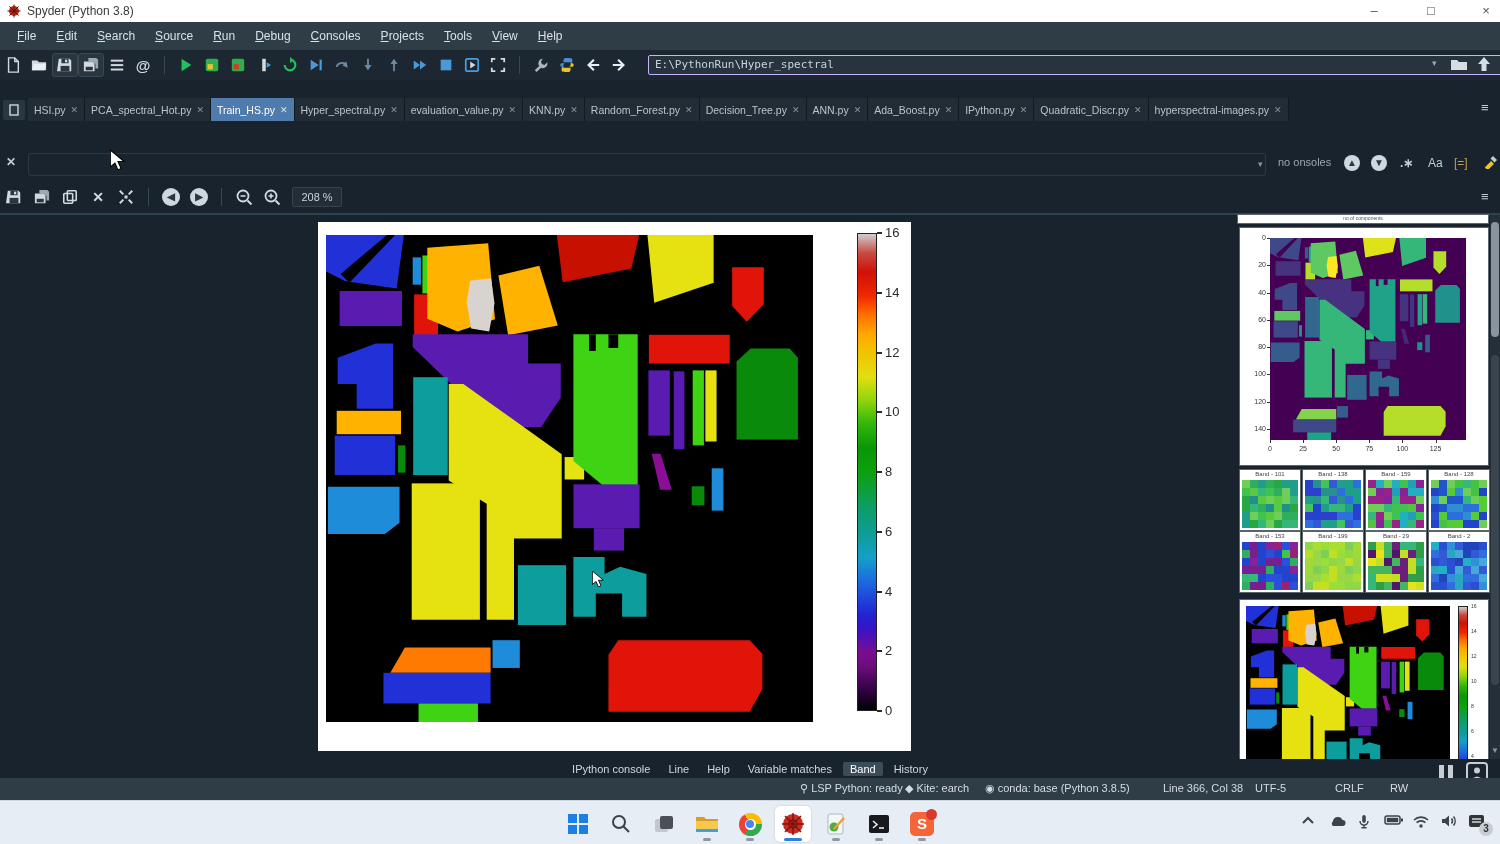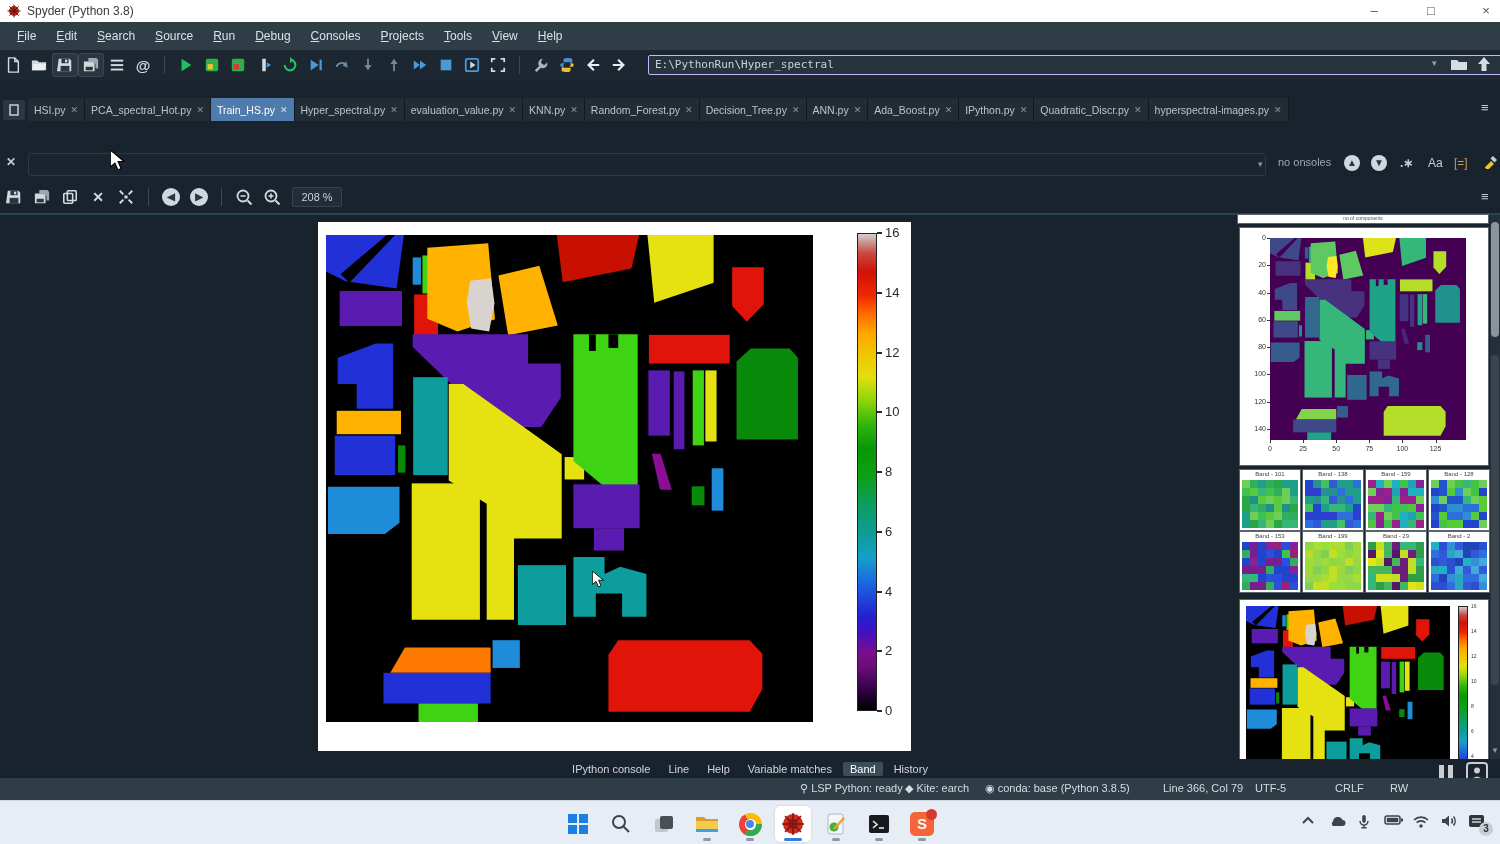--- a/index.html
+++ b/index.html
@@ -1005,21 +1005,21 @@
   <svg class="abs" style="left:1466px;top:762px" width="22" height="22" viewBox="0 0 22 22">
       <rect x="1" y="1" width="20" height="20" rx="3" fill="none" stroke="#c8cdd2" stroke-width="2"></rect>
       <circle cx="11" cy="8.5" r="3" fill="#c8cdd2"></circle>
       <path d="M5 18 q6 -7 12 0 z" fill="#c8cdd2"></path>
     </svg>
 
   <div class="abs" id="statusbar">
     <span class="stitem" style="left:800px"><span>⚲ </span><span>LSP Python: ready</span></span>
     <span class="stitem" style="left:905px"><span>◆ </span><span>Kite: earch</span></span>
     <span class="stitem" style="left:985px"><span>◉ </span><span>conda: base (Python 3.8.5)</span></span>
-    <span class="stitem" style="left:1163px">Line 366, Col 79</span>
+    <span class="stitem" style="left:1163px">Line 366, Col 38</span>
     <span class="stitem" style="left:1255px">UTF-5</span>
     <span class="stitem" style="left:1335px">CRLF</span>
     <span class="stitem" style="left:1390px">RW</span>
   </div>
 
   <div class="abs" id="taskbar">
       <div class="tbslot" style="left: 560px;">
         <svg width="24" height="24" viewBox="0 0 24 24">
           <rect x="2" y="2" width="9" height="9" fill="#1b7fe4"></rect>
           <rect x="13" y="2" width="9" height="9" fill="#1b7fe4"></rect>

